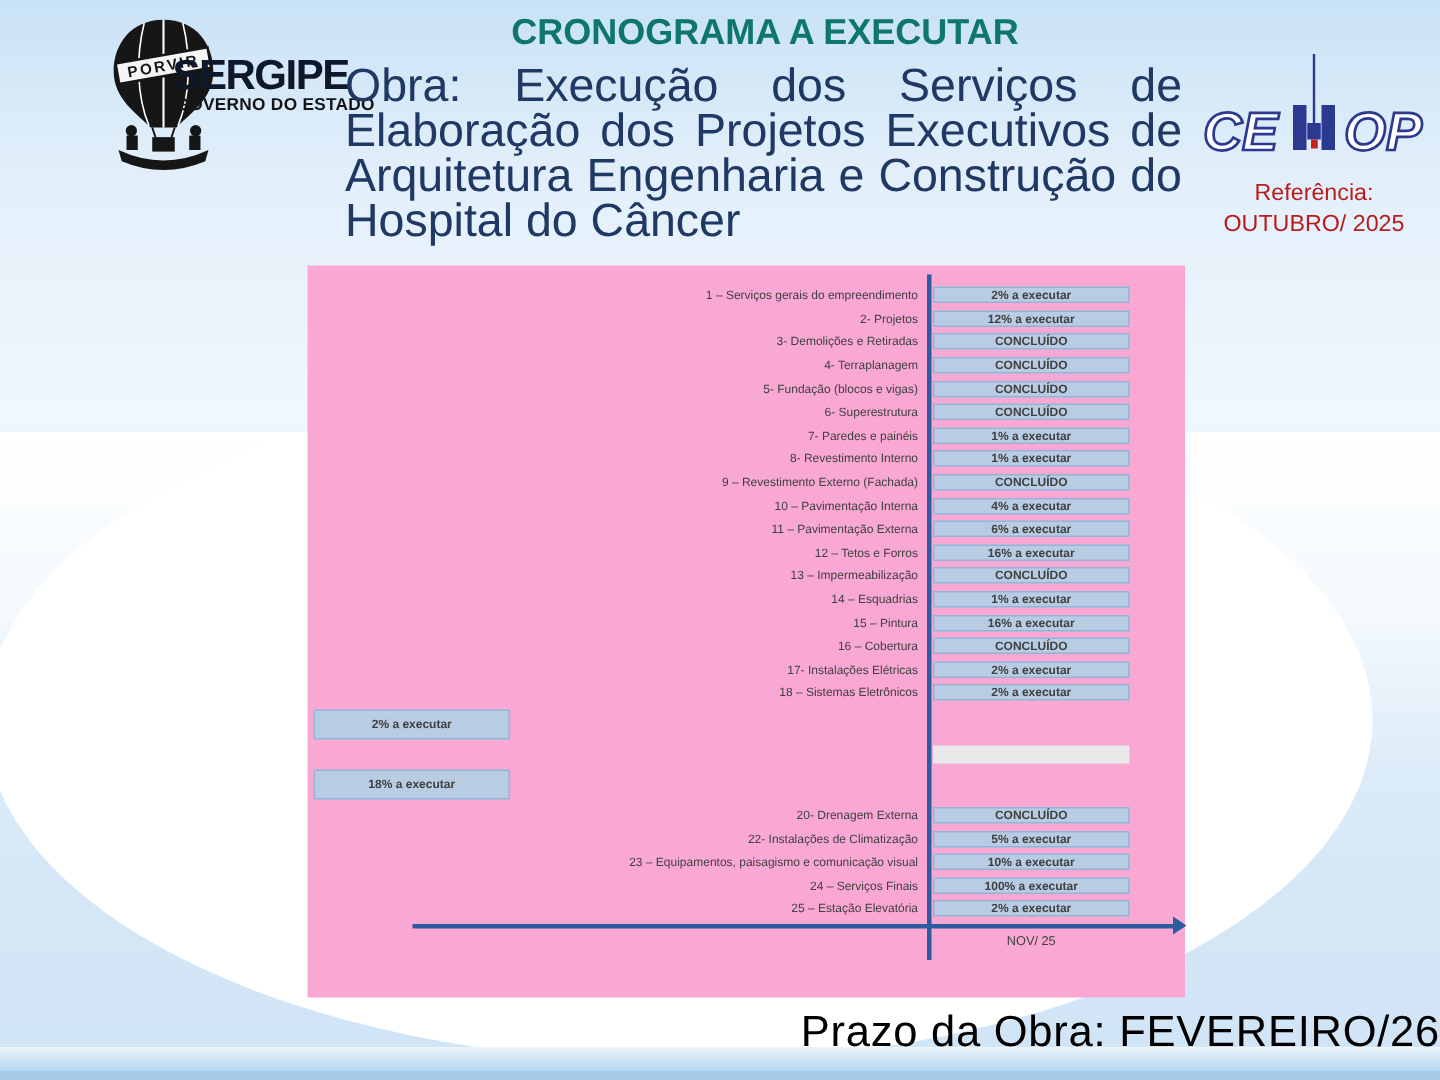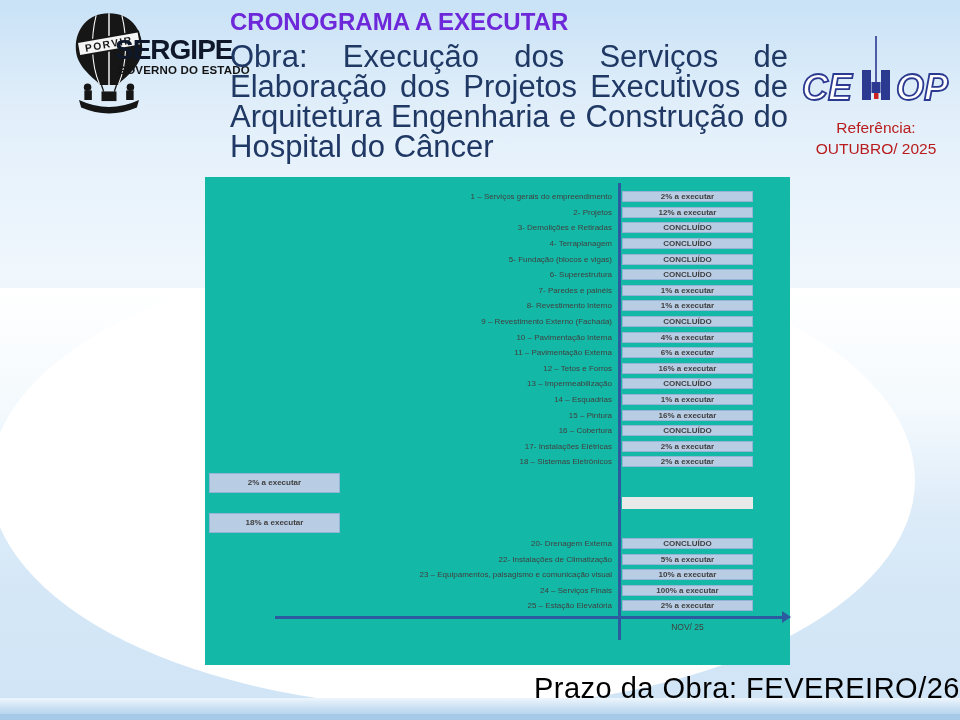--- a/index.html
+++ b/index.html
@@ -17,28 +17,28 @@
   .bg-bottom{position:absolute;left:0;top:698px;width:960px;height:22px;
     background:linear-gradient(180deg,#eef6fc 0%,#cde2f4 55%,#b7d6ef 100%);
     border-bottom:6px solid #a6c9e8;box-sizing:border-box;}
   
   .sergipe-logo{position:absolute;left:55px;top:10px;width:200px;height:105px;}
   .sergipe-logo svg{position:absolute;left:0;top:0;}
   .sergipe-word{position:absolute;left:60px;top:26px;font-size:28px;font-weight:bold;
     color:#0f172a;letter-spacing:-1px;line-height:28px;}
   .sergipe-sub{position:absolute;left:62px;top:54px;font-size:11.5px;font-weight:bold;
     color:#141414;letter-spacing:.2px;}
-  .slide-title{position:absolute;left:230px;top:8px;width:560px;text-align:left;
-    font-size:24px;font-weight:bold;color:#6d28d9;}
+  .slide-title{position:absolute;left:230px;top:8px;width:560px;text-align:center;
+    font-size:24px;font-weight:bold;color:#0f766e;}
   .slide-subtitle{position:absolute;left:230px;top:42px;width:558px;
     font-size:31px;line-height:30px;color:#1f3864;text-align:justify;}
   .cehop-block{position:absolute;left:795px;top:36px;width:162px;text-align:center;}
   .cehop-ref{font-size:15.5px;color:#b91c1c;line-height:19px;margin-top:2px;}
   
-  .chart-panel{position:absolute;left:205px;top:177px;width:585px;height:488px;background:#14b8a6;}
+  .chart-panel{position:absolute;left:205px;top:177px;width:585px;height:488px;background:#f9a8d4;}
   .chart-rows{position:absolute;left:0;top:12px;width:552px;}
   .crow{display:flex;align-items:center;height:15.6px;}
   .crow.tall{height:26px;}
   .crow.spacer{height:14px;}
   .clabel{flex:0 0 407px;padding-right:6px;text-align:right;font-size:8px;color:#404040;
     white-space:nowrap;overflow:visible;}
   .cbar{flex:0 0 131px;margin-left:4px;height:11px;background:#b8cce4;border:1px solid #95b3d7;
     box-sizing:border-box;display:flex;align-items:center;justify-content:center;
     font-size:8px;font-weight:bold;color:#404040;}
   .crow.tall .cbar{height:20px;}

